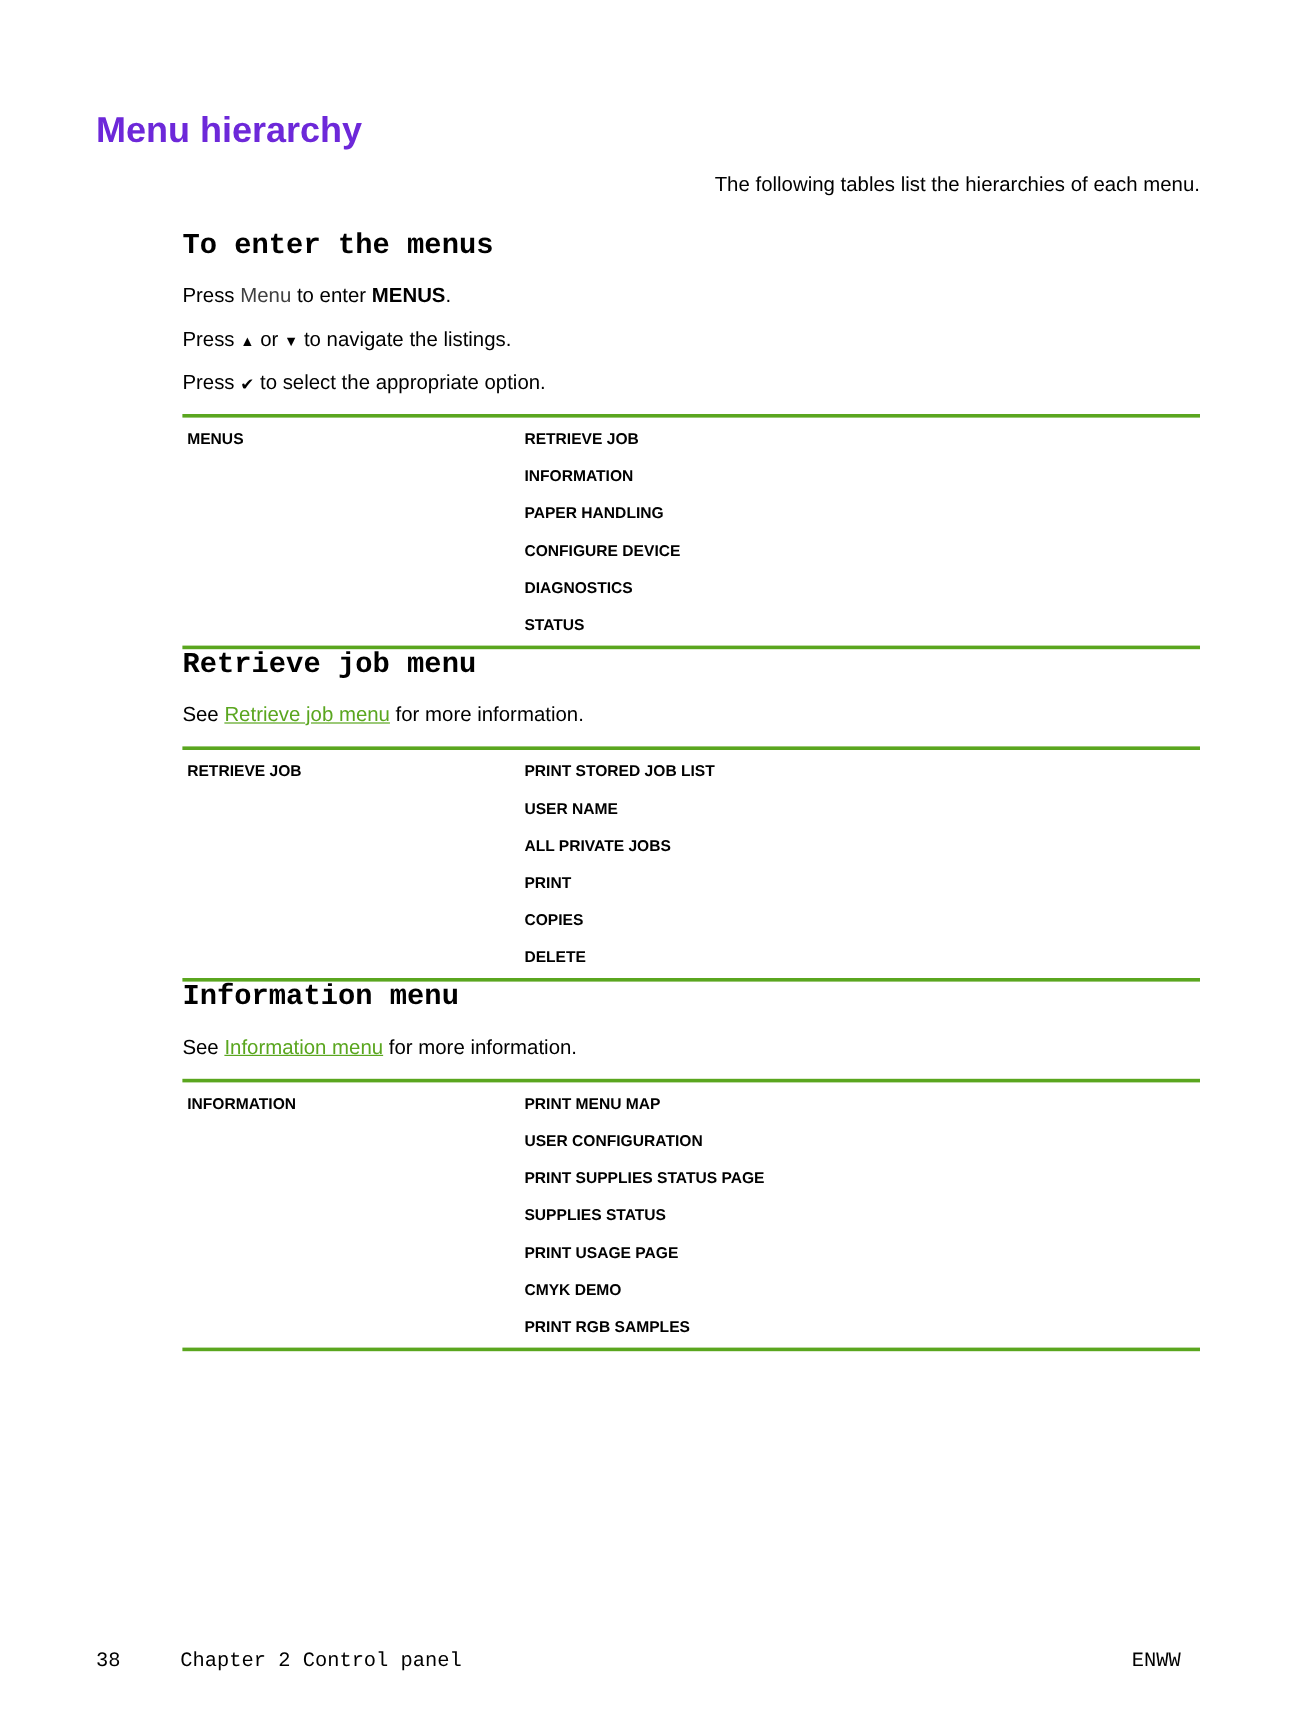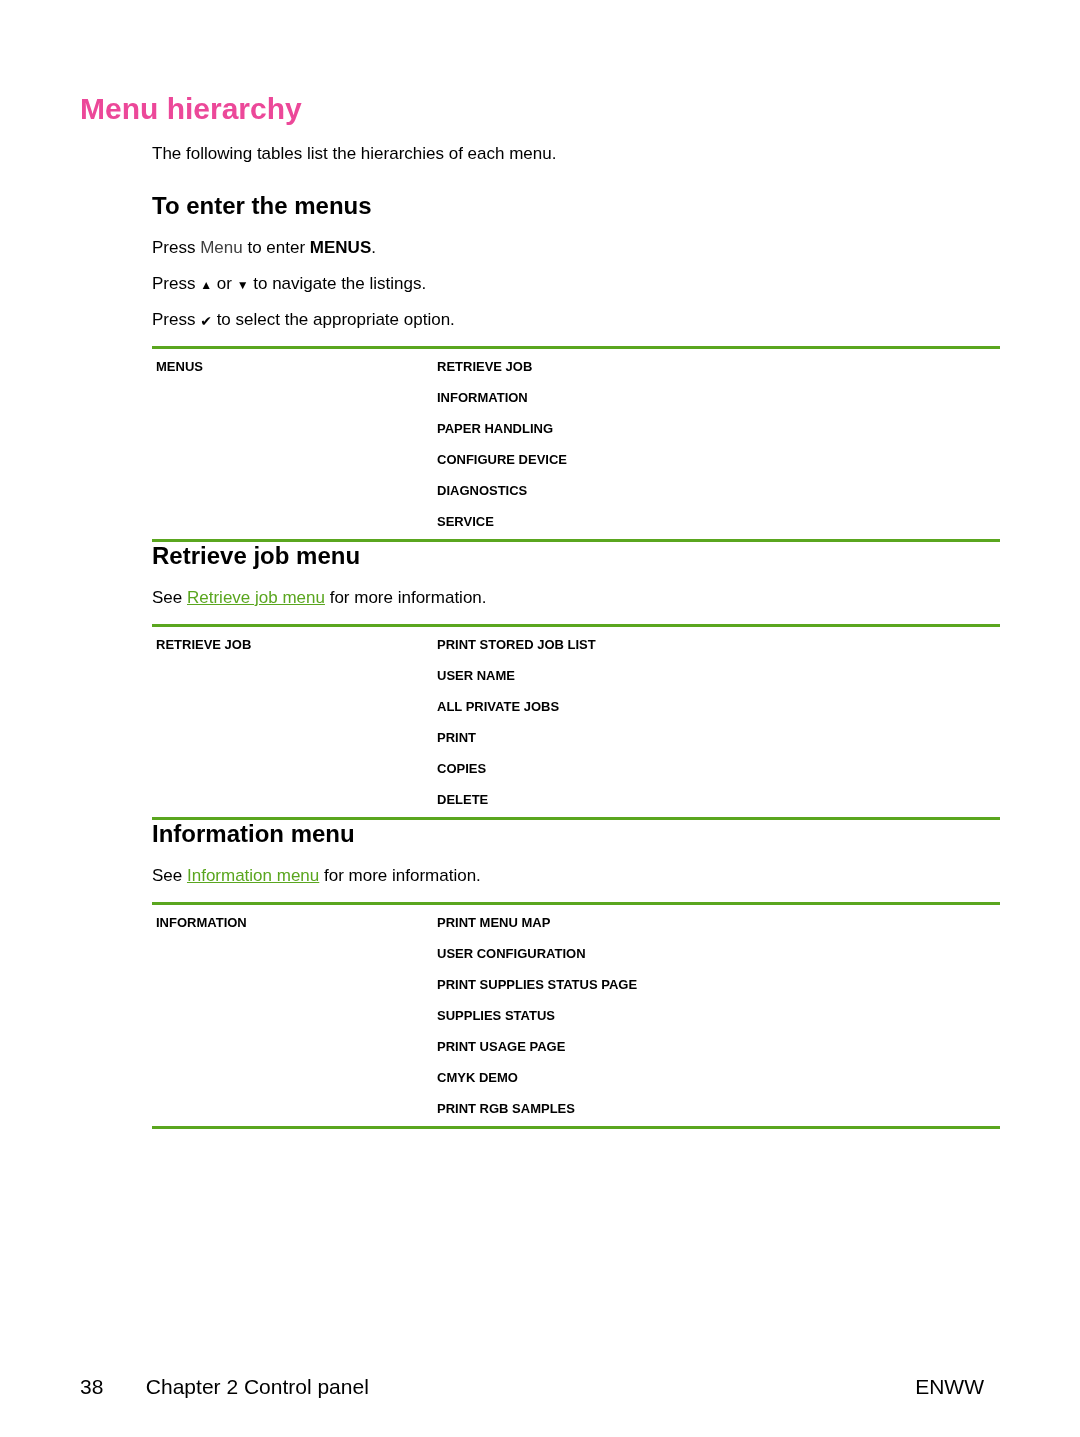--- a/index.html
+++ b/index.html
@@ -14,33 +14,35 @@
     height: 1437px;
     position: relative;
     box-sizing: border-box;
     padding: 92px 80px 0 80px;
   }
   h1.title {
     font-size: 30px;
     font-weight: bold;
     margin: 0 0 18px 0;
   }
-  .green-text { color: #ec4899; }
+  .green-text { color: #6d28d9; }
   .accent    { color: #404040; }
   .body-indent {
     margin-left: 72px;
   }
   p.intro {
     font-size: 17px;
-    margin: 0 0 28px 0;
+    margin: 0 0 28px 16px;
+    text-align: right;
   }
   h2.section {
     font-size: 24px;
     font-weight: bold;
     margin: 0 0 18px 0;
+    font-family: Liberation Mono, monospace;
   }
   p.line {
     font-size: 17px;
     margin: 0 0 16px 0;
   }
   .bold { font-weight: bold; }
   .link {
     color: #5aa61f;
     text-decoration: underline;
   }
@@ -90,21 +92,22 @@
     padding-bottom: 0;
   }
   .section-block {
   }
   .footer {
     position: absolute;
     left: 80px;
     right: 80px;
     bottom: 40px;
     height: 22px;
-    font-size: 21px;
+    font-size: 17px;
+    font-family: Liberation Mono, monospace;
   }
   .footer .pnum {
     display: inline-block;
     width: 60px;
   }
   .footer .right {
     position: absolute;
     right: 16px;
     top: 0;
   }
@@ -136,21 +139,21 @@
 
     <div class="menu-table">
       <div class="row">
         <div class="col-left">MENUS</div>
         <div class="col-right">
           <div class="item">RETRIEVE JOB</div>
           <div class="item">INFORMATION</div>
           <div class="item">PAPER HANDLING</div>
           <div class="item">CONFIGURE DEVICE</div>
           <div class="item">DIAGNOSTICS</div>
-          <div class="item">SERVICE</div>
+          <div class="item">STATUS</div>
         </div>
       </div>
     </div>
 
     <div class="section-block">
       <h2 class="section">Retrieve job menu</h2>
       <p class="line">
         <span>See </span><a href="#" class="link">Retrieve job menu</a><span> for more information.</span>
       </p>
       <div class="menu-table">

